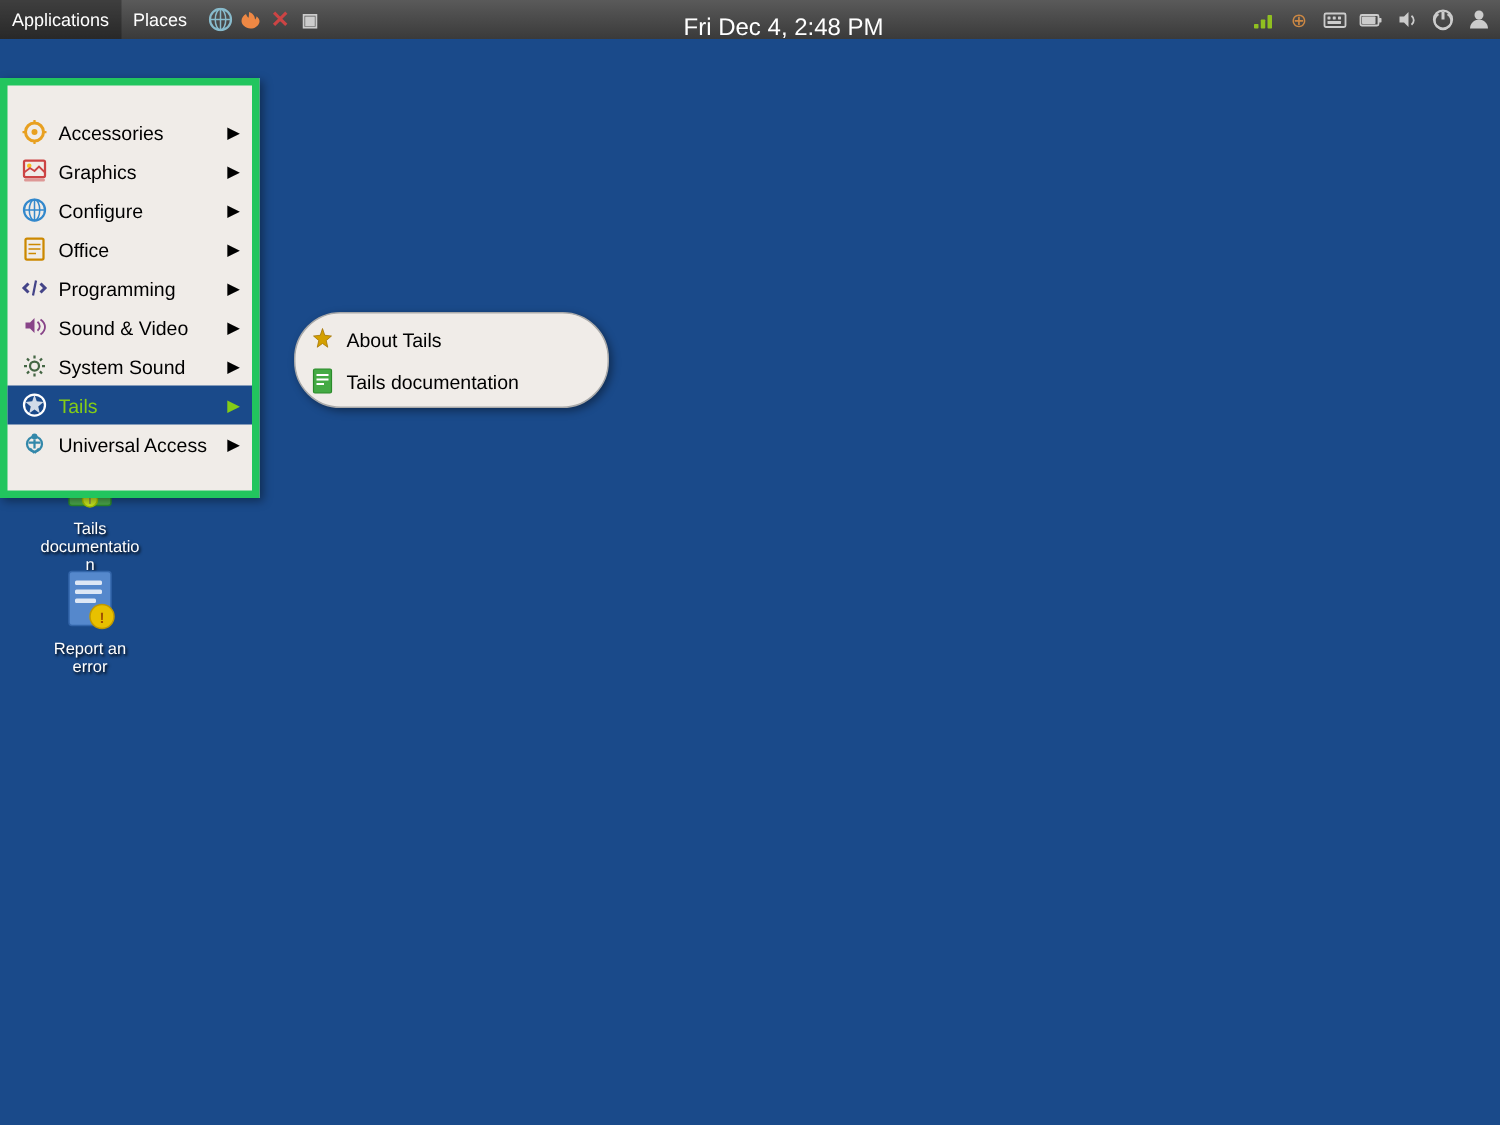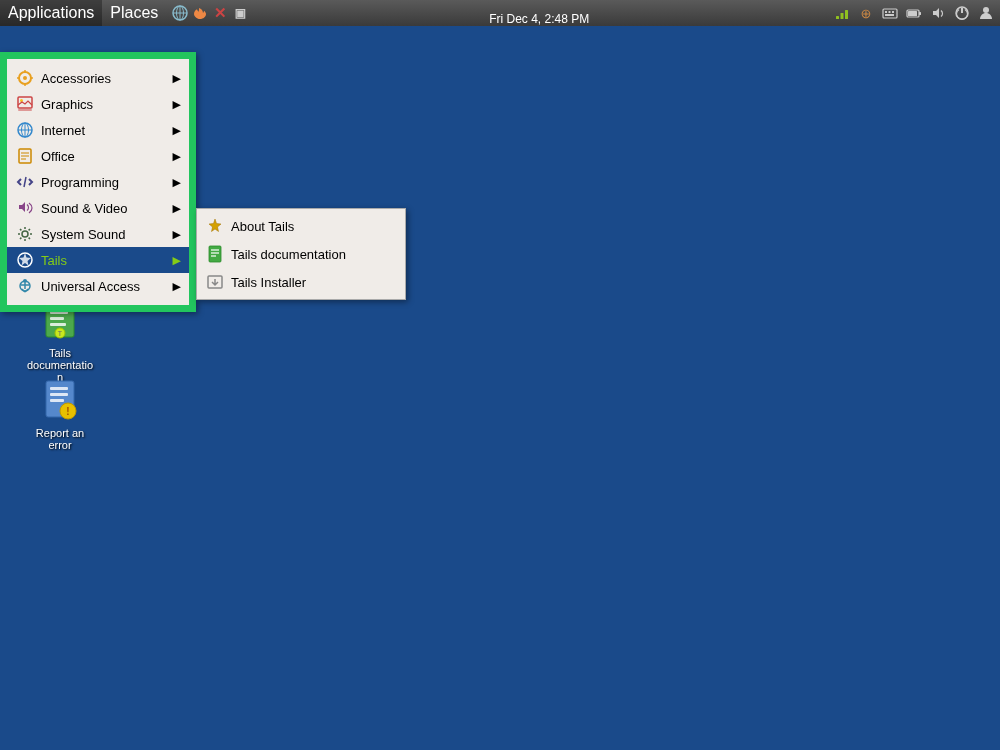--- a/index.html
+++ b/index.html
@@ -30,32 +30,32 @@
       height: 100%;
     }
 
     .taskbar-btn {
       color: #fff;
       padding: 0 8px;
       height: 100%;
       display: flex;
       align-items: center;
       cursor: pointer;
-      font-size: 16px;
+      font-size: 12px;
       white-space: nowrap;
     }
     .taskbar-btn.active { background: rgba(0,0,0,0.3); }
 
     .taskbar-center {
       flex: 1;
       display: flex;
       justify-content: center;
       align-items: center;
       color: #fff;
-      font-size: 12px;
+      font-size: 16px;
       margin-top: 12px;
     }
 
     .taskbar-right {
       display: flex;
       align-items: center;
       height: 100%;
       padding: 0 4px;
       gap: 4px;
     }
@@ -105,26 +105,26 @@
       text-shadow: 1px 1px 2px #000;
       word-wrap: break-word;
       width: 100%;
     }
 
     
     #app-menu {
       position: absolute;
       top: 26px;
       left: 0;
-      width: 196px;
+      width: 173px;
       background: #f0ece8;
-      border: 7px solid #22c55e;
+      border: 5px solid #22c55e;
       box-shadow: 2px 2px 6px rgba(0,0,0,0.4);
       z-index: 200;
-      padding: 6px 0;
+      padding: 18px 0;
     }
 
     .menu-item {
       display: flex;
       align-items: center;
       padding: 3px 8px;
       cursor: pointer;
       color: #000;
       position: relative;
       white-space: nowrap;
@@ -157,20 +157,21 @@
       background: #f0ece8;
       border: 1px solid #aaa;
       box-shadow: 2px 2px 6px rgba(0,0,0,0.4);
       z-index: 300;
       padding: 3px 0;
     }
 
     
     #tails-submenu {
       top: calc(26px + 4 * 23px + 6 * 23px); 
+      border-radius: 31px;
     }
 
     .submenu-item {
       display: flex;
       align-items: center;
       padding: 4px 8px;
       cursor: pointer;
       color: #000;
       white-space: nowrap;
     }
@@ -369,21 +370,21 @@
 
     <div class="menu-item">
       <span class="menu-icon icon-internet">
         <svg width="18" height="18" viewBox="0 0 18 18">
             <circle cx="9" cy="9" r="7" fill="none" stroke="#3388cc" stroke-width="1.5"></circle>
             <ellipse cx="9" cy="9" rx="3.5" ry="7" fill="none" stroke="#3388cc" stroke-width="1"></ellipse>
             <line x1="2" y1="9" x2="16" y2="9" stroke="#3388cc" stroke-width="1"></line>
             <line x1="9" y1="2" x2="9" y2="16" stroke="#3388cc" stroke-width="1"></line>
           </svg>
       </span>
-      <span>Internet</span>
+      <span>Configure</span>
       <span class="arrow">▶</span>
     </div>
 
     <div class="menu-item">
       <span class="menu-icon icon-office">
         <svg width="18" height="18" viewBox="0 0 18 18">
             <rect x="3" y="2" width="12" height="14" rx="1" fill="none" stroke="#cc8800" stroke-width="1.5"></rect>
             <line x1="5" y1="6" x2="13" y2="6" stroke="#cc8800" stroke-width="1"></line>
             <line x1="5" y1="9" x2="13" y2="9" stroke="#cc8800" stroke-width="1"></line>
             <line x1="5" y1="12" x2="10" y2="12" stroke="#cc8800" stroke-width="1"></line>
@@ -473,24 +474,15 @@
         <svg width="18" height="18" viewBox="0 0 18 18">
             <rect x="3" y="1" width="12" height="16" rx="1" fill="#44aa44" stroke="#2a8a2a" stroke-width="0.8"></rect>
             <line x1="5" y1="5" x2="13" y2="5" stroke="#fff" stroke-width="1.2"></line>
             <line x1="5" y1="8" x2="13" y2="8" stroke="#fff" stroke-width="1.2"></line>
             <line x1="5" y1="11" x2="10" y2="11" stroke="#fff" stroke-width="1.2"></line>
           </svg>
       </span>
       <span>Tails documentation</span>
     </div>
 
-    <div class="submenu-item">
-      <span class="sub-icon installer-icon">
-        <svg width="18" height="18" viewBox="0 0 18 18">
-            <rect x="2" y="3" width="14" height="12" rx="1" fill="none" stroke="#888" stroke-width="1.5"></rect>
-            <path d="M9 6 L9 12 M6 9 L9 12 L12 9" stroke="#888" stroke-width="1.5" fill="none"></path>
-          </svg>
-      </span>
-      <span>Tails Installer</span>
-    </div>
   </div>
 
 </div>
 
 </body></html>

